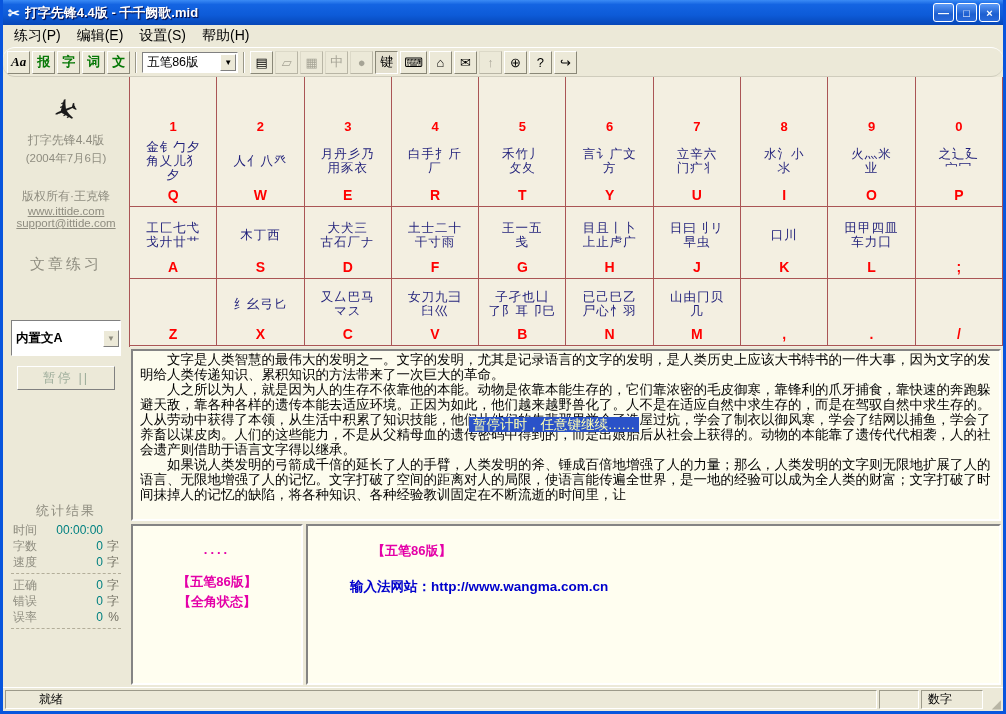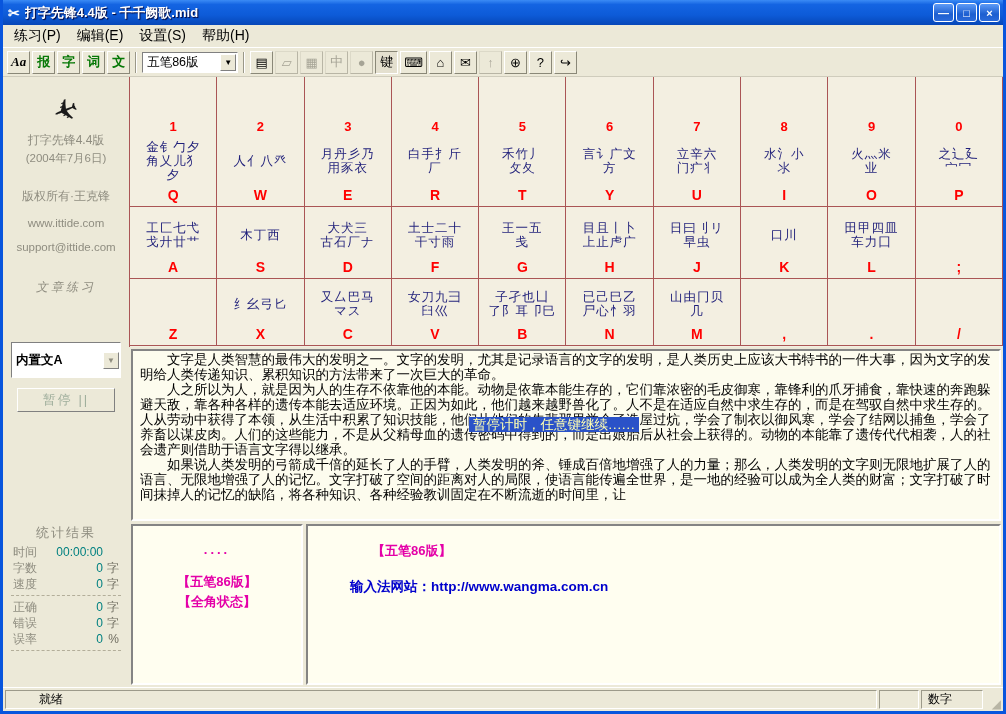--- a/index.html
+++ b/index.html
@@ -17,21 +17,21 @@
   .winbtn { width:21px; height:19px; margin-left:2px; border-radius:3px; border:1px solid #fff;
     background:linear-gradient(#5d9bf7,#1d5fd0 60%,#2a6ada); color:#fff; font-size:11px;
     display:flex; align-items:center; justify-content:center; cursor:pointer; }
 
   
   .menubar { height:22px; flex:0 0 22px; display:flex; align-items:center; padding-left:3px; font-size:14px; color:#000; }
   .menu-item { padding:2px 8px; cursor:default; }
 
   
   .toolbar { height:30px; flex:0 0 30px; display:flex; align-items:center; padding:2px 4px; gap:2px;
-             border-top:1px solid #fff; border-bottom:1px solid #cfccbc; }
+             border-top:1px solid #fff; border-bottom:1px solid #cfccbc;border-radius:12px; }
   .tool-btn { min-width:23px; height:23px; display:flex; align-items:center; justify-content:center;
     font-size:13px; border:1px solid; border-color:#fff #8a8878 #8a8878 #fff; background:#ece9d8; cursor:pointer; padding:0 3px; }
   .tool-btn.pressed { border-color:#8a8878 #fff #fff #8a8878; background:#e4e0cf; }
   .tool-btn.disabled { color:#a6a496; border-color:#dcd9c8 #b8b5a5 #b8b5a5 #dcd9c8; cursor:default; }
   .tb-aa { font-style:italic; font-family:"Liberation Serif",serif; font-weight:bold; }
   .tb-green { color:#067806; font-weight:bold; }
   .tb-sep { width:2px; height:21px; margin:0 3px; border-left:1px solid #9a9888; border-right:1px solid #fff; }
   .combo { height:21px; background:#fff; border:1px solid; border-color:#808080 #fff #fff #808080;
     display:flex; align-items:center; font-size:12.5px; cursor:pointer; }
   .combo .val { padding:0 4px; white-space:nowrap; }
@@ -41,22 +41,22 @@
   .tb-combo .val { flex:1; }
 
   
   .main { flex:1; display:flex; min-height:0; }
   .sidebar { width:126px; flex:0 0 126px; font-size:12px; color:#8f8d80; text-align:center; position:relative; }
   .plane { width:fit-content; margin:16px auto 4px; font-size:30px; color:#1a1a1a;
            transform:scaleX(-1) rotate(22deg); }
   .app-name { margin-top:2px; }
   .app-date { margin-top:2px; font-size:11.5px; }
   .copyright { margin-top:22px; }
-  .side-link { display:block; margin-top:12px; color:#8f8d80; cursor:pointer; font-size:11.5px; }
-  .mode-label { margin-top:26px; font-size:12px; letter-spacing:3px;font-style:italic; }
+  .side-link { display:block; margin-top:0; text-decoration:underline; color:#8f8d80; cursor:pointer; font-size:11.5px; }
+  .mode-label { margin-top:26px; font-size:15px; letter-spacing:3px; }
   .combo-side { margin:46px 8px 0; height:36px; font-weight:bold; }
   .combo-side .val { flex:1; text-align:left; color:#000; }
   .pause-btn { margin:10px 14px 0; height:24px; display:flex; align-items:center; justify-content:center;
     border:1px solid; border-color:#fff #808080 #808080 #fff; background:#ece9d8;
     color:#9fae9c; font-size:13px; letter-spacing:2px; cursor:default; }
   .stats-title { margin-top:112px; font-size:13px; letter-spacing:2px; }
   .stats { margin-top:2px; }
   .stat-row { display:flex; align-items:center; padding:0 10px; height:16px; font-size:12px; }
   .stat-label { color:#8f8d80; }
   .stat-value { flex:1; text-align:right; color:#008080; }

